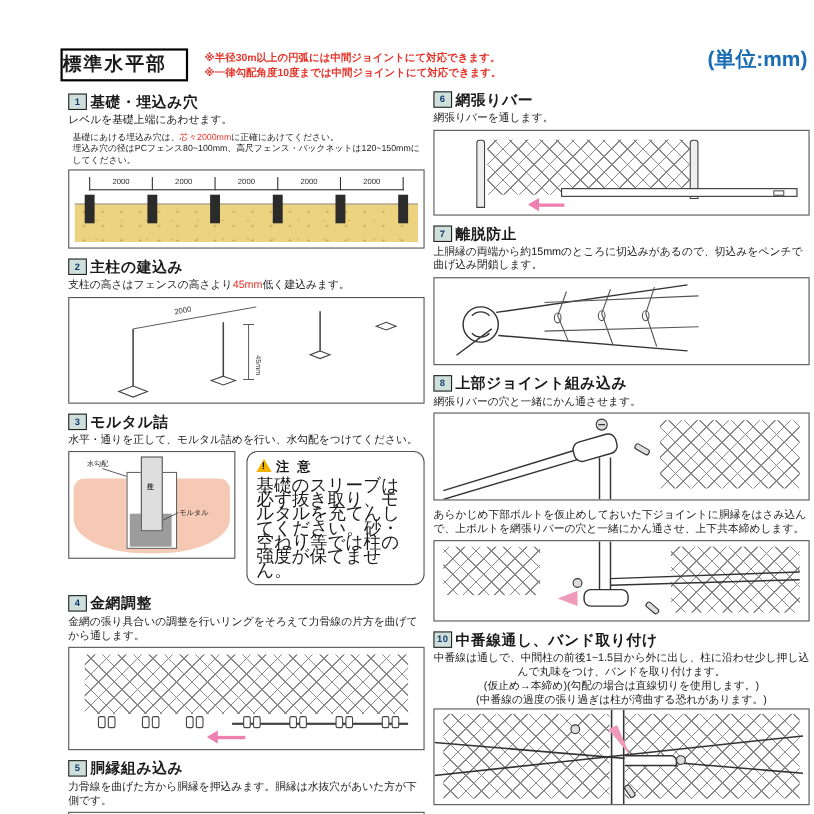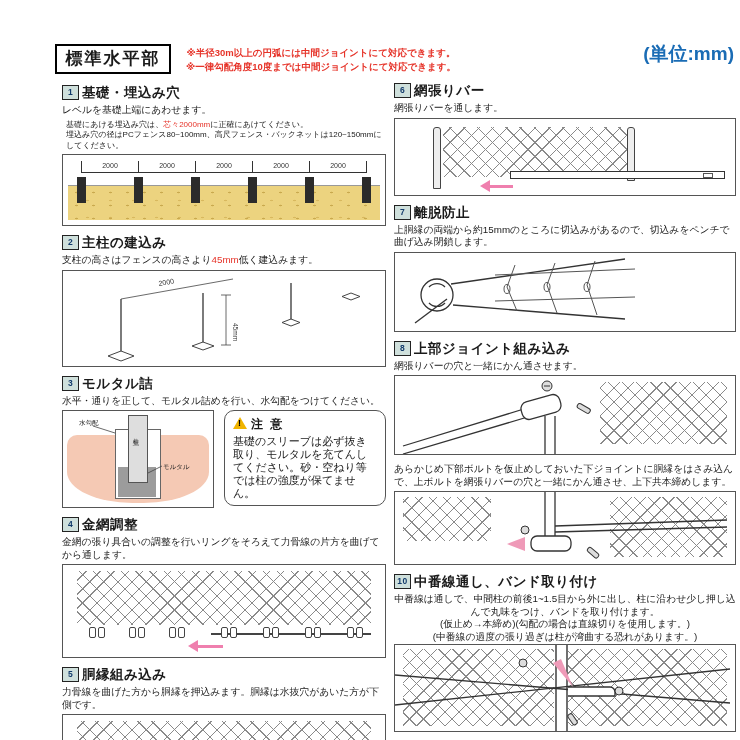--- a/index.html
+++ b/index.html
@@ -7,23 +7,23 @@
         font-family:"Liberation Sans","DejaVu Sans",sans-serif;color:#1a1a1a;}
 
   
   .banner{position:absolute;left:14px;right:14px;top:9px;height:29px;background:#1a6cb5;
           border-radius:16px;}
   .banner-title{position:absolute;left:0;right:0;top:-6px;text-align:center;
           font-size:30px;font-weight:bold;color:#fff;letter-spacing:1px;
           -webkit-text-stroke:1.3px #1c4b8f;
           text-shadow:0 1px 0 #1c4b8f,0 -1px 0 #1c4b8f,1px 0 0 #1c4b8f,-1px 0 0 #1c4b8f;}
   .hdr-label{position:absolute;left:55px;top:44px;width:112px;height:26px;border:2px solid #000;
-          font-size:17px;font-weight:bold;letter-spacing:2px;text-align:center;line-height:26px;background:#fff;}
+          font-size:17px;font-weight:bold;letter-spacing:2px;text-align:left;line-height:26px;background:#fff;}
   .hdr-notes{position:absolute;left:186px;top:46px;font-size:9.5px;font-weight:bold;
-          color:#e63329;line-height:14px;text-align:center;}
+          color:#e63329;line-height:14px;}
   .hdr-unit{position:absolute;right:6px;top:41px;font-size:19px;font-weight:bold;color:#1a6cb5;}
 
   
   .col{position:absolute;}
   .col-left{left:62px;top:84px;width:324px;}
   .col-right{left:394px;top:82px;width:342px;}
   .sec{margin-bottom:8px;}
   .sec h3{margin:0 0 2px 0;font-size:13.5px;font-weight:bold;letter-spacing:0.5px;}
   .num{display:inline-block;min-width:13px;height:13px;line-height:13px;padding:0 1px;
        text-align:center;border:1px solid #222;background:#cfe0dc;color:#123a6b;
@@ -61,21 +61,21 @@
   .mainpost{position:absolute;left:65px;width:18px;top:4px;height:66px;background:#dedede;border:1px solid #555;}
   .dlabel{position:absolute;font-size:6.5px;color:#222;line-height:7px;}
 
   
   .warnbox{border:1.6px solid #555;border-radius:10px;padding:5px 8px;width:168px;background:#fff;}
   .warnbox .wt{font-size:12px;font-weight:bold;letter-spacing:2px;margin-bottom:2px;}
   .warn-icon{position:relative;display:inline-block;width:0;height:0;margin-right:4px;
         border-left:7px solid transparent;border-right:7px solid transparent;
         border-bottom:12px solid #f0b400;vertical-align:-1px;}
   .warn-icon::after{content:"!";position:absolute;left:-2px;top:1px;font-size:9px;font-weight:bold;color:#000;}
-  .warnbox .wb{font-size:11px;line-height:13px;}
+  .warnbox .wb{font-size:16px;line-height:13px;}
 
   .ringrow{position:absolute;display:flex;gap:2px;}
   .ring{width:5px;height:9px;border:1px solid #444;border-radius:2px;background:#fff;}
   .rod{position:absolute;height:2px;background:#444;}
   .pole{position:absolute;width:6px;border:1px solid #444;border-radius:3px 3px 0 0;background:#eee;}
   svg text{font-family:"Liberation Sans","DejaVu Sans",sans-serif;}
 </style>
 </head>
 <body>
 

